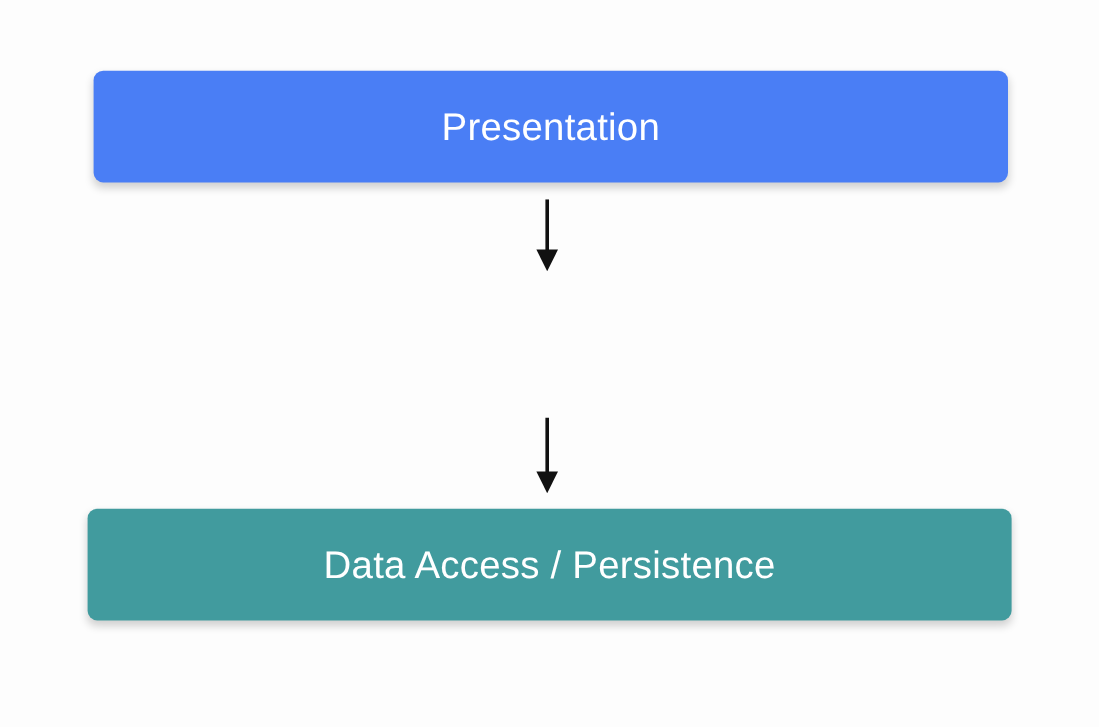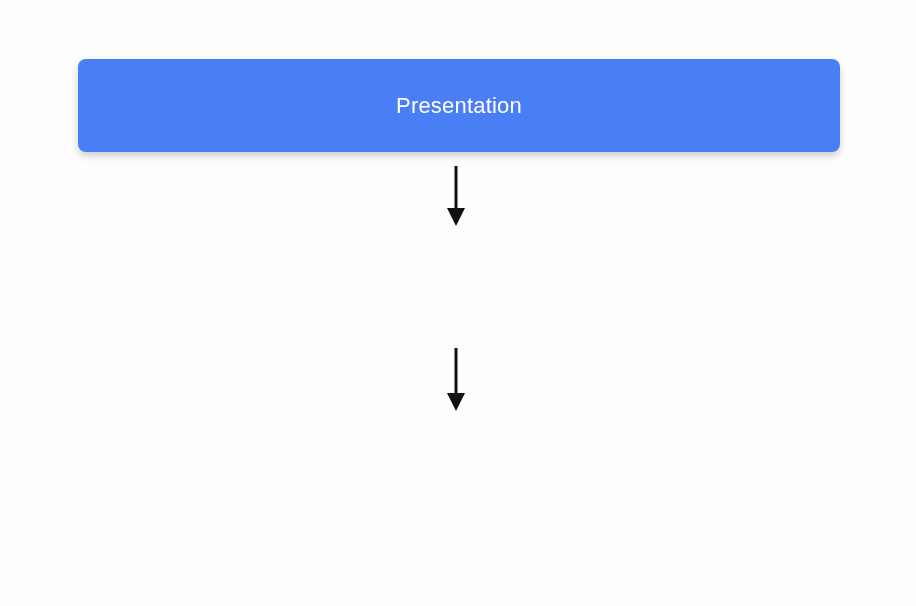--- a/index.html
+++ b/index.html
@@ -25,21 +25,21 @@
     display: flex;
     align-items: center;
     justify-content: center;
     border-radius: 8px;
     box-sizing: border-box;
     box-shadow: 0 4px 7px rgba(0, 0, 0, 0.18);
   }
   .layer-label {
     color: #ffffff;
     font-family: "Liberation Sans", sans-serif;
-    font-size: 22px;
+    font-size: 32px;
     font-weight: 400;
     letter-spacing: 0.2px;
     line-height: 1;
     white-space: nowrap;
     text-align: left;
   }
   
   #box-presentation {
     left: 78px;
     top: 59px;
@@ -91,14 +91,17 @@
   </div>
 
 
   <div class="connector-arrow" id="arrow-business-to-data">
     <svg width="20" height="63" viewBox="0 0 20 63" xmlns="http://www.w3.org/2000/svg">
       <line x1="10" y1="0" x2="10" y2="47" stroke="#111111" stroke-width="3"></line>
       <polygon points="10,63 1,45 19,45" fill="#111111"></polygon>
     </svg>
   </div>
 
+  <div class="layer-box" id="box-data-access" style="background: #419b9e;">
+    <span class="layer-label">Data Access / Persistence</span>
+  </div>
 
 </div>
 
 </body></html>

